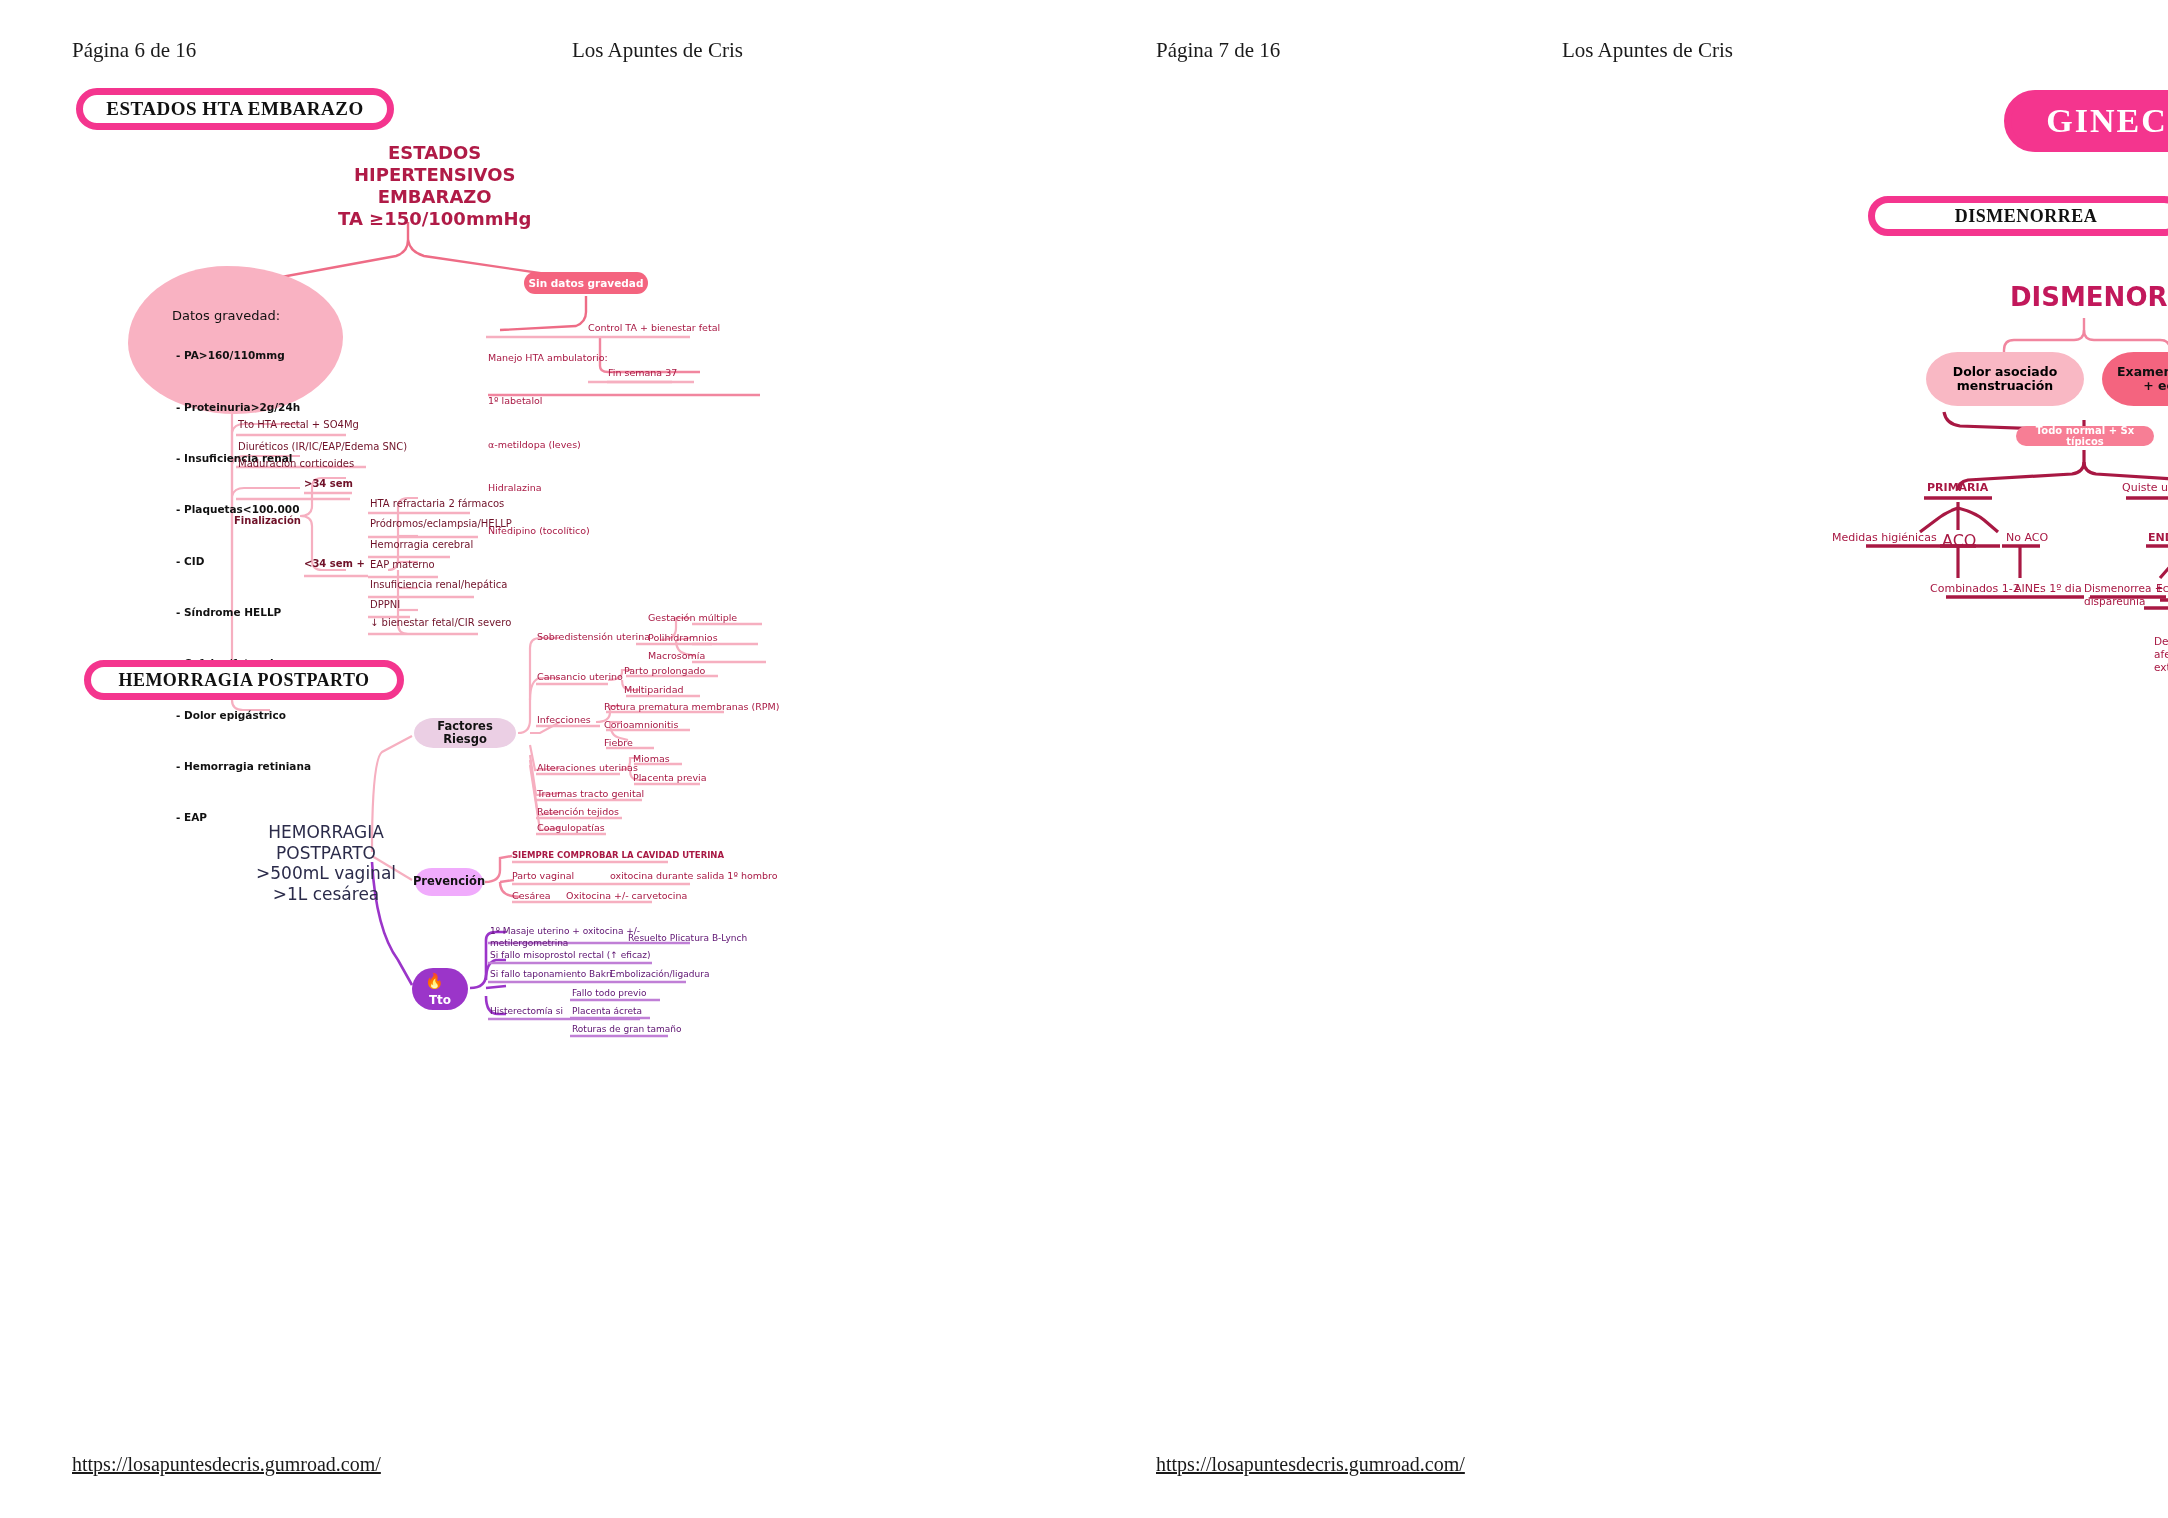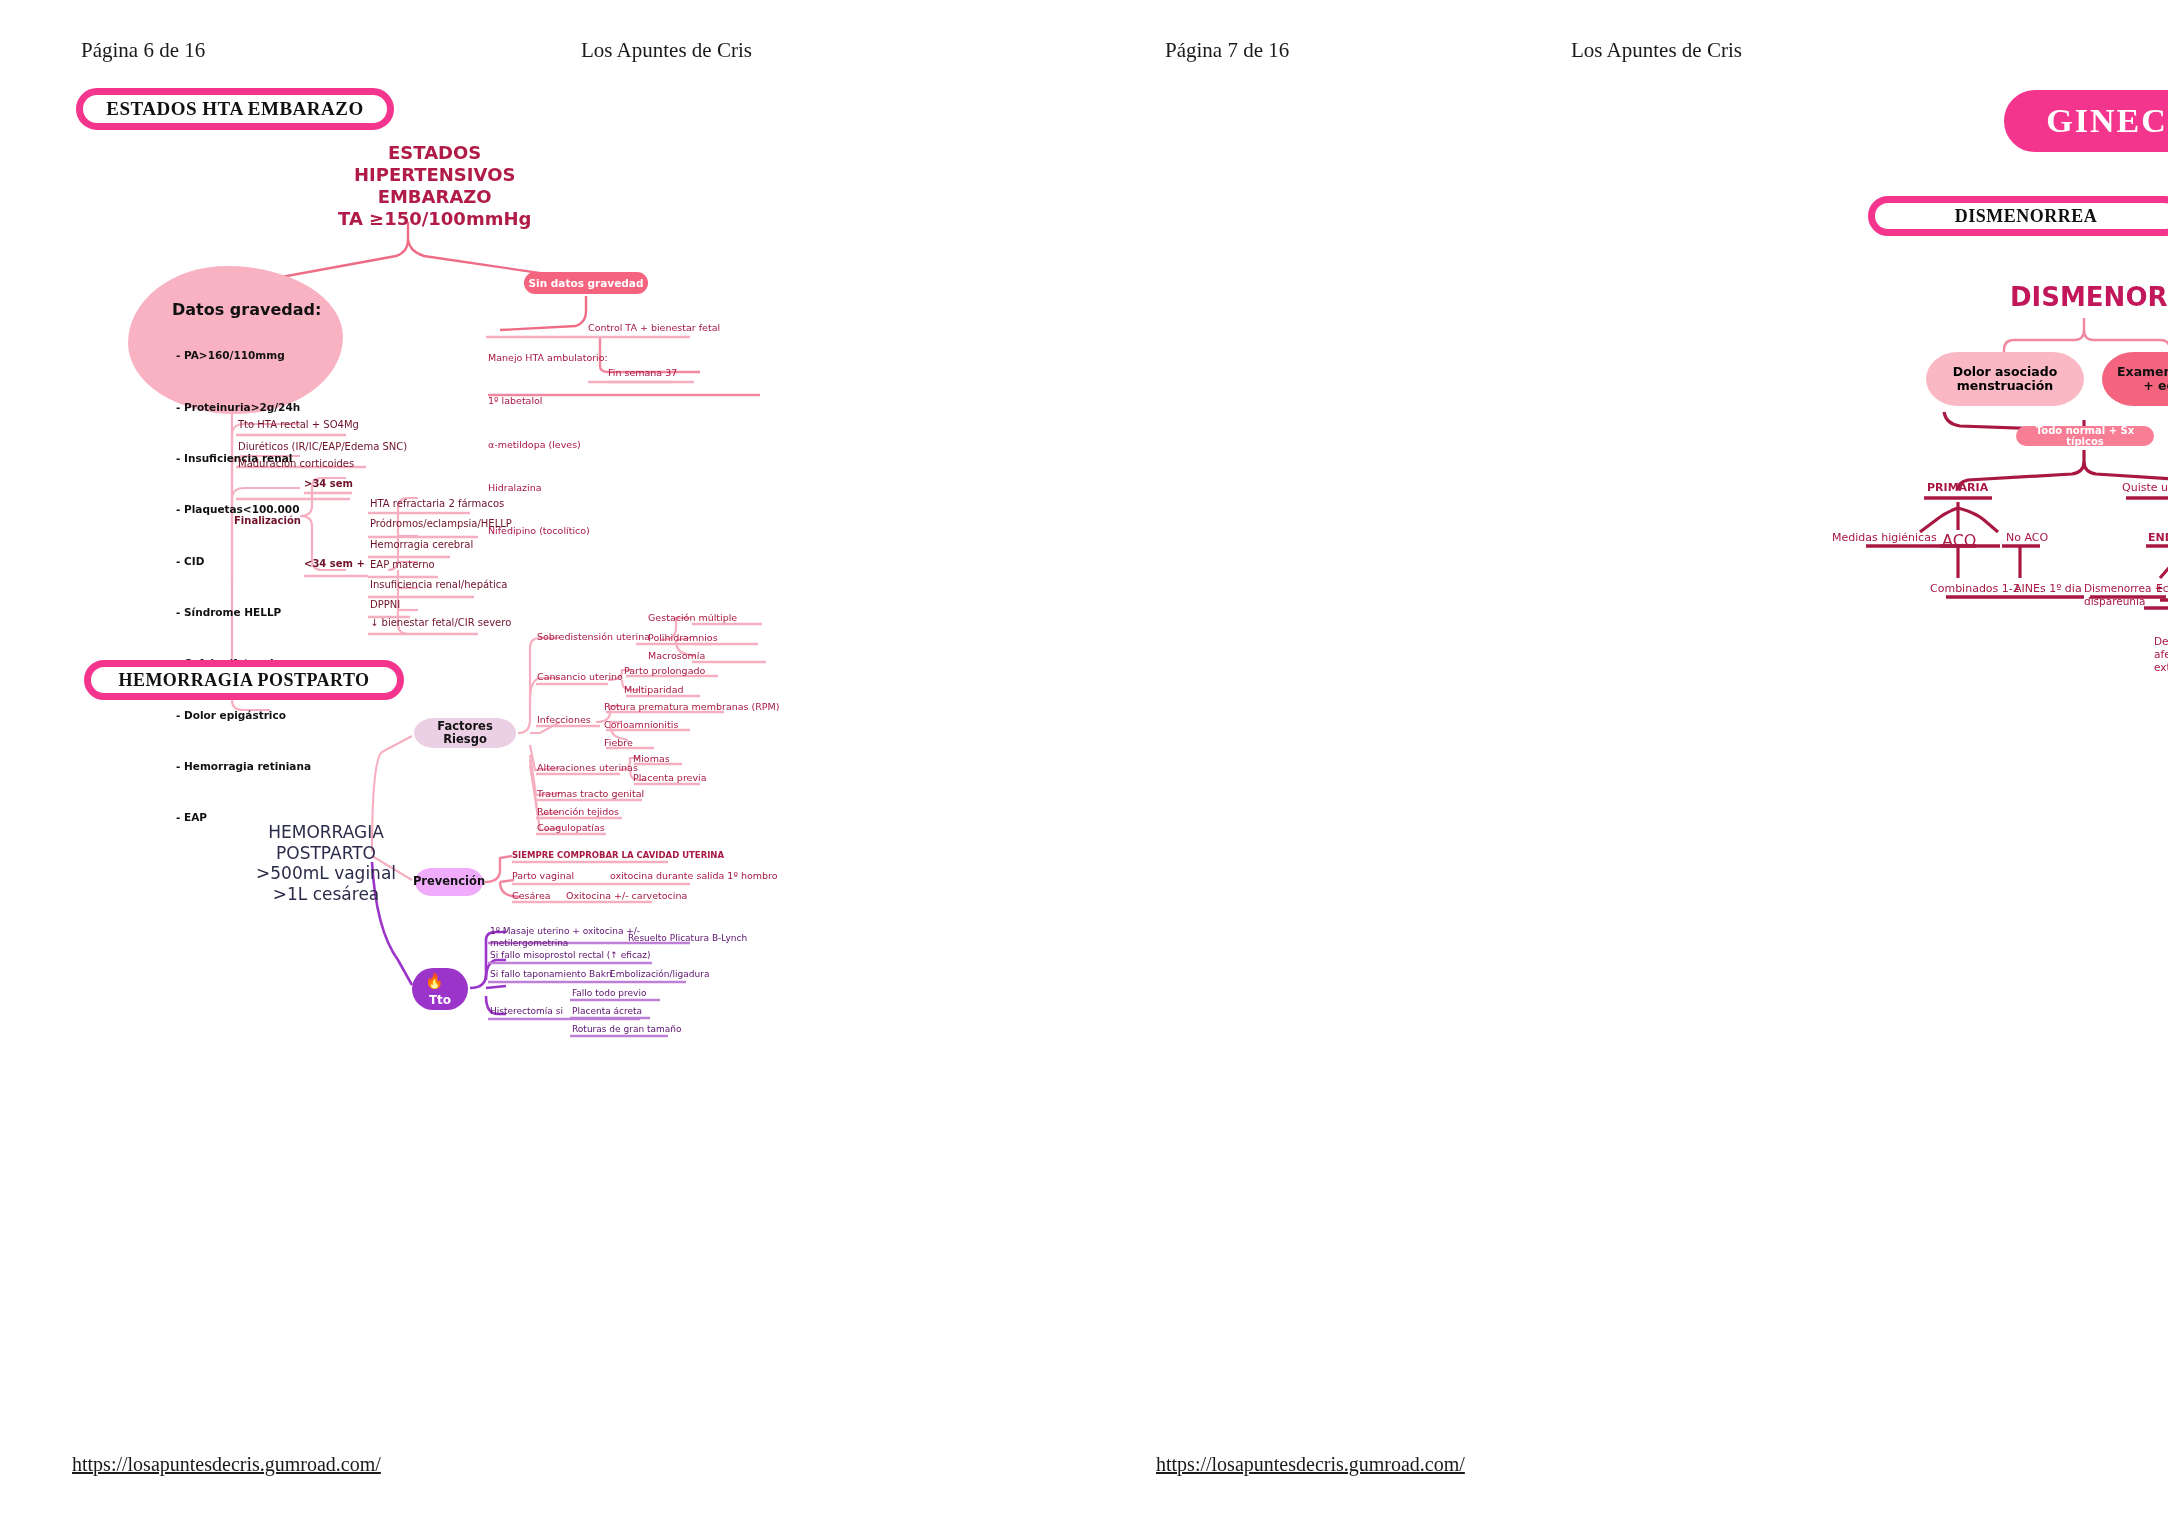--- a/index.html
+++ b/index.html
@@ -25,21 +25,20 @@
 
   
   .page-header {
     position: absolute;
     top: 38px;
     width: 100%;
     height: 26px;
     font-family: "Liberation Serif", serif;
     font-size: 21px;
     color: #1a1a1a;
-    margin-left: 9px;
   }
   .page-header .folio { position: absolute; left: 72px; top: 0; }
   .page-header .brand { position: absolute; left: 0; top: 0; width: 100%; text-align: center; }
   #page-left .page-header .brand  { text-align: left; left: 572px; width: auto; }
   #page-right .page-header .brand { text-align: left; left: 478px; width: auto; }
 
   .page-footer {
     position: absolute;
     left: 72px;
     bottom: 42px;
@@ -194,21 +193,21 @@
   <div class="title-pill" style="left:76px; top:88px; width:318px; height:42px; font-size:19px;">
     <span>ESTADOS HTA EMBARAZO</span>
   </div>
 
   <div class="heading-free" style="left:338px; top:142px; font-size:18px; text-align:center; color:#B01B47;">ESTADOS
 HIPERTENSIVOS
 EMBARAZO
 TA ≥150/100mmHg</div>
 
   <div class="node blob-soft" style="left:128px; top:266px; width:215px; height:148px;"></div>
-  <div class="label" style="left:172px; top:300px; font-size:16px; font-weight:bold; color:#111;">Datos gravedad:</div>
+  <div class="label" style="left:172px; top:308px; font-size:13px; font-weight:normal; color:#111;">Datos gravedad:</div>
   <div class="label" style="left:176px; top:313px; font-size:10.5px; font-weight:bold; color:#111; line-height:1.63;">
     <div>- PA&gt;160/110mmg</div>
     <div>- Proteinuria&gt;2g/24h</div>
     <div>- Insuficiencia renal</div>
     <div>- Plaquetas&lt;100.000</div>
     <div>- CID</div>
     <div>- Síndrome HELLP</div>
     <div>- Cefalea/fotopsias</div>
     <div>- Dolor epigástrico</div>
     <div>- Hemorragia retiniana</div>

